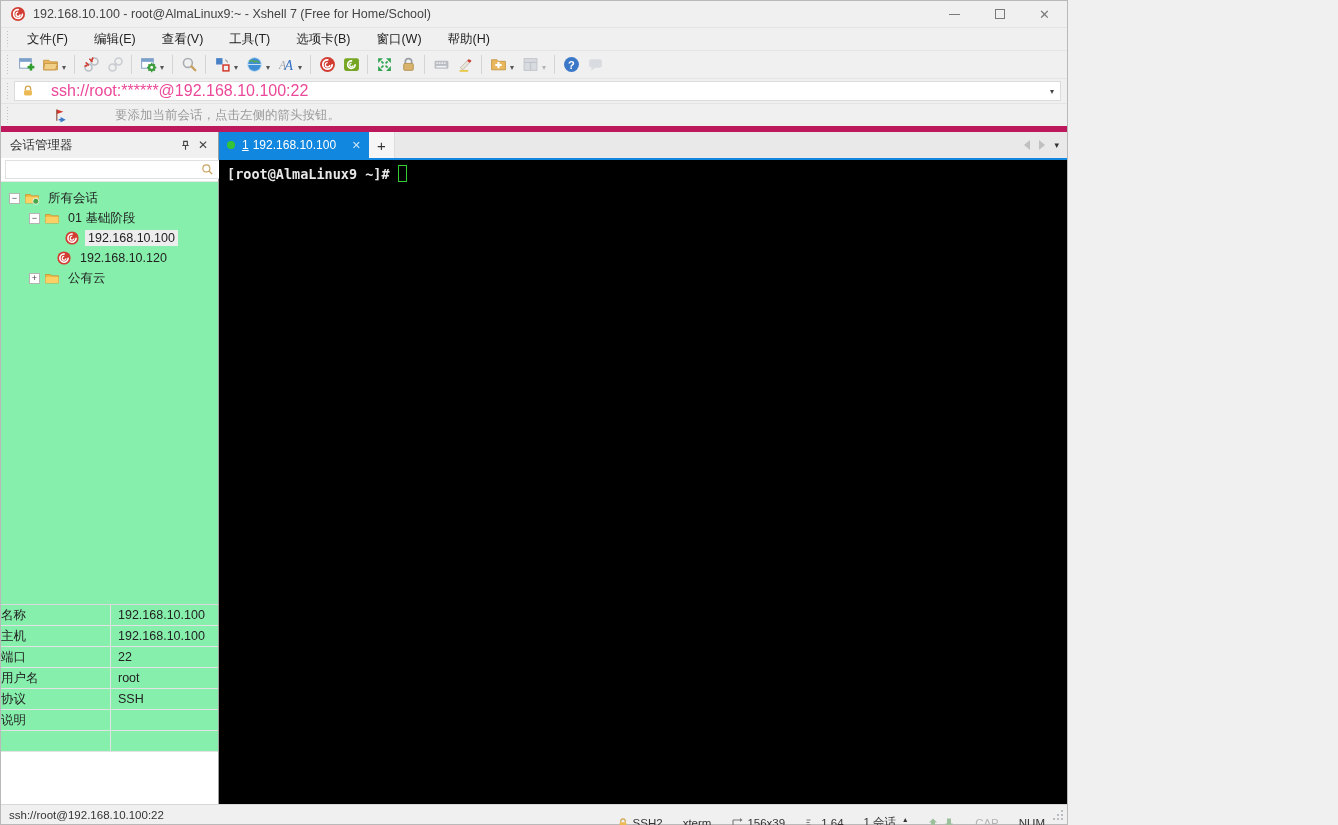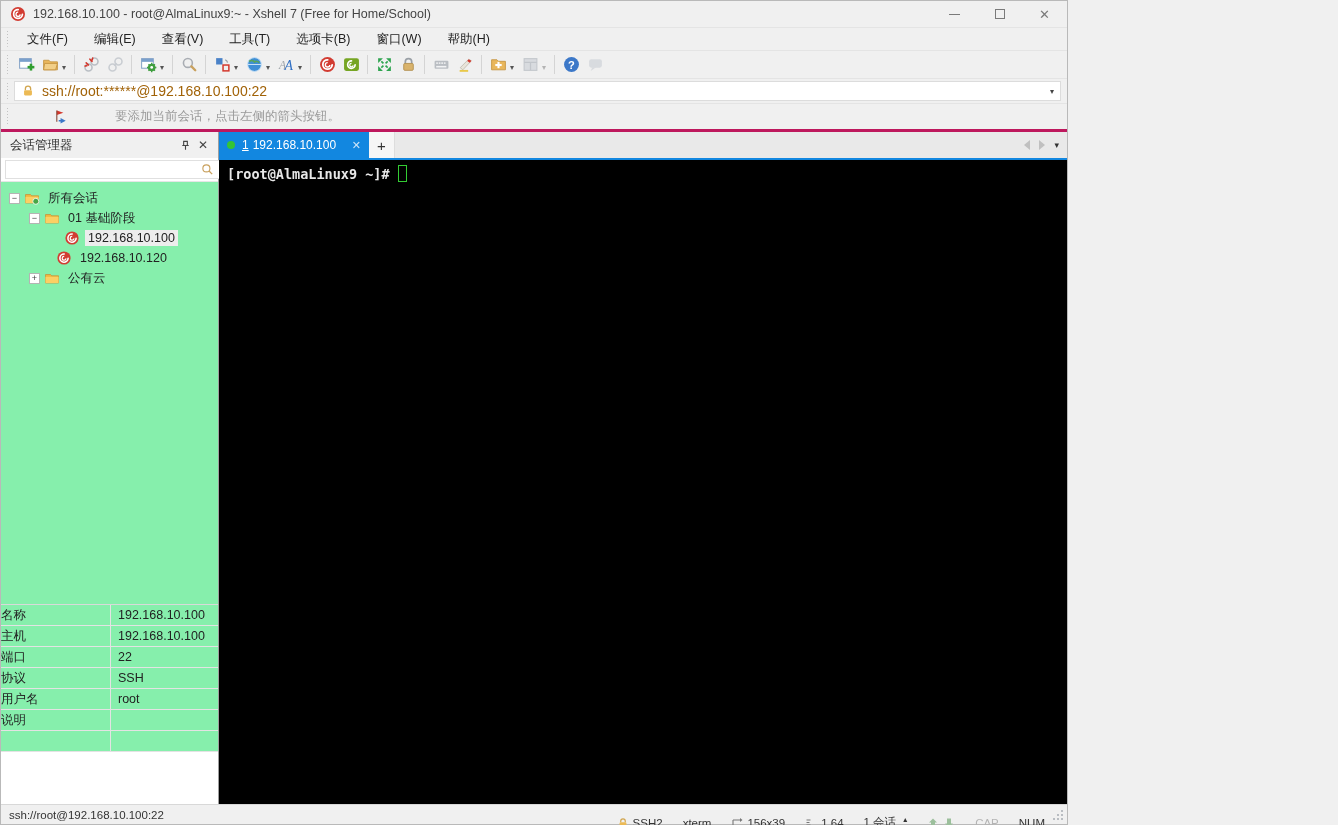--- a/index.html
+++ b/index.html
@@ -34,25 +34,25 @@
   .tb-btn { width:24px; height:24px; display:flex; align-items:center;
     justify-content:center; border-radius:2px; flex:0 0 auto; }
   .tb-btn svg { width:17px; height:17px; }
   .tb-drop { font-size:8px; color:#555; margin:6px 4px 0 0; }
   .tb-sep { width:1px; height:19px; background:#d4d4d4; margin:0 4px; }
 
   .addressbar { height:25px; padding-right:6px; }
   .address-box { flex:1 1 auto; height:20px; background:#fff;
     border:1px solid #dcdcdc; display:flex; align-items:center; padding:0 6px; }
   .address-box svg { width:14px; height:14px; margin-right:7px; flex:0 0 auto; }
-  .address-text { font-size:14px; color:#a16207; flex:1 1 auto; border:none;
-    outline:none; background:transparent; font-family:"Liberation Sans",sans-serif; }
+  .address-text { font-size:16px; color:#ec4899; flex:1 1 auto; border:none;
+    outline:none; background:transparent; font-family:"Liberation Sans",sans-serif;margin-left:9px; }
   .address-drop { font-size:8px; color:#444; margin-left:6px; }
 
-  .noticebar { height:29px; border-bottom:3px solid #be185d;gap:40px; }
+  .noticebar { height:29px; border-bottom:6px solid #be185d;gap:40px; }
   .noticebar svg { width:15px; height:15px; margin-right:6px; }
   .notice-text { font-size:12.5px; color:#9a9a9a; }
 
   
   .main { flex:1 1 auto; display:flex; min-height:0; }
 
   
   .sidebar { width:218px; flex:0 0 auto; display:flex; flex-direction:column;
     background:#86efac; border-right:1px solid #9e9e9e; }
   .panel-header { height:26px; background:#f0f0f0; display:flex; align-items:center;
@@ -424,26 +424,26 @@
         </div>
         <div class="prop-row">
           <span class="prop-label">主机</span>
           <span class="prop-value">192.168.10.100</span>
         </div>
         <div class="prop-row">
           <span class="prop-label">端口</span>
           <span class="prop-value">22</span>
         </div>
         <div class="prop-row">
+          <span class="prop-label">用户名</span>
+          <span class="prop-value">root</span>
+        </div>
+        <div class="prop-row">
           <span class="prop-label">协议</span>
           <span class="prop-value">SSH</span>
-        </div>
-        <div class="prop-row">
-          <span class="prop-label">用户名</span>
-          <span class="prop-value">root</span>
         </div>
         <div class="prop-row">
           <span class="prop-label">说明</span>
           <span class="prop-value"></span>
         </div>
         <div class="prop-row">
           <span class="prop-label"></span>
           <span class="prop-value"></span>
         </div>
       </div>

